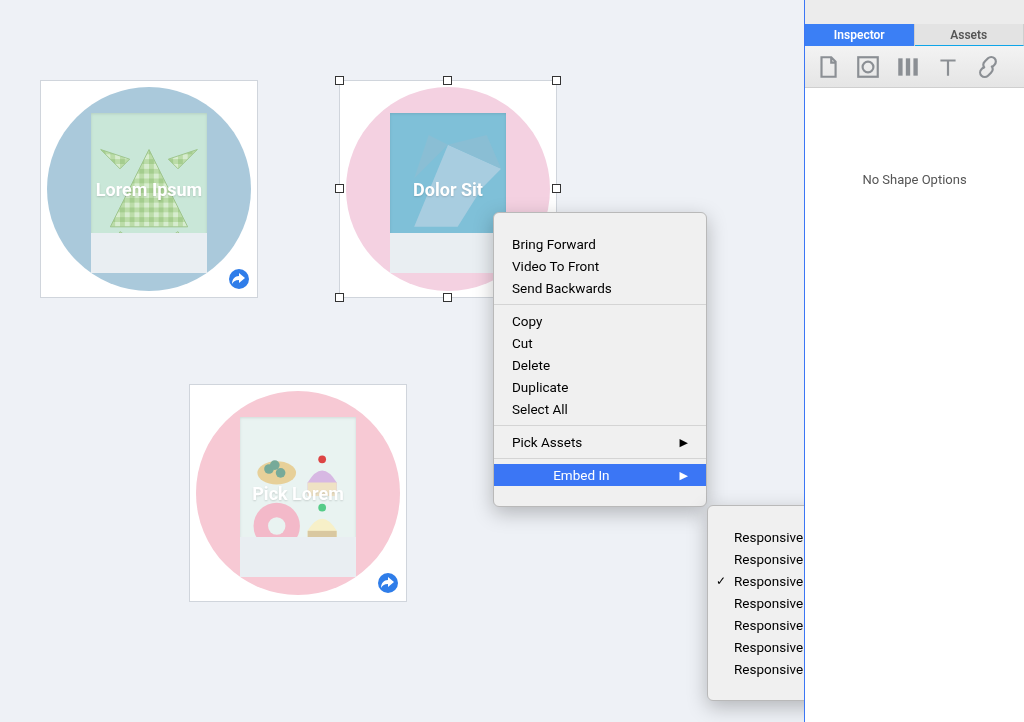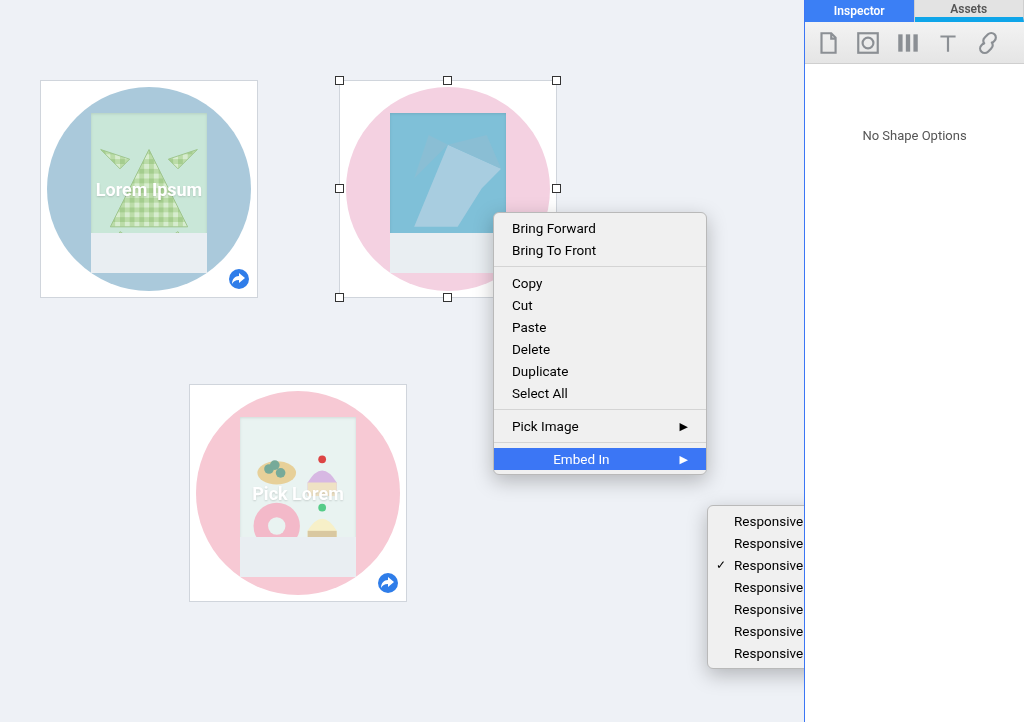--- a/index.html
+++ b/index.html
@@ -53,21 +53,21 @@
     background: #fff; border: 1px solid #333;
   }
 
   
   .ctx-menu {
     position: absolute;
     background: #f0f0f0;
     border: 1px solid #b9b9b9;
     border-radius: 6px;
     box-shadow: 0 6px 20px rgba(0,0,0,0.25);
-    padding: 4px 0;
+    padding: 20px 0;
     font-size: 13.5px;
     color: #000;
   }
   .ctx-item {
     padding: 3px 18px;
     white-space: nowrap;
     display: flex;
     align-items: center;
     justify-content: space-between;
     gap: 40px;
@@ -95,28 +95,29 @@
     position: absolute; right: 0; top: 0; bottom: 0;
     width: 220px;
     border-left: 1px solid #3b76f5;
     background: #ececec;
   }
   .sidebar-tabs {
     display: flex;
     height: 22px;
     font-size: 12px;
     font-weight: 600;
+    margin-top: 24px;
   }
   .sidebar-tab {
     flex: 1;
     display: flex; align-items: center; justify-content: center;
     background: #e3e3e3;
     color: #555;
     border-right: 1px solid #cfcfcf;
-    border-bottom: 5px solid #0ea5e9;
+    border-bottom: 1px solid #0ea5e9;
   }
   .sidebar-tab.active {
     background: #3b7ff5;
     color: #fff;
     border-bottom: none;
   }
   .sidebar-toolbar {
     display: flex;
     gap: 14px;
     padding: 6px 10px;
@@ -127,21 +128,21 @@
   }
   .sidebar-toolbar .ticon { width: 26px; height: 26px; color: #8b8f94; }
   .sidebar-body {
     background: #ffffff;
     height: calc(100% - 64px);
     display: flex;
     align-items: flex-start;
     justify-content: center;
   }
   .no-opts {
-    margin-top: 64px;
+    margin-top: 84px;
     font-size: 13px;
     color: #555;
   }
 
 </style>
 </head>
 <body>
 
 <div class="card" style="left:40px; top:80px;">
   <div class="circle-bg" style="background:#aac9db"></div>
@@ -175,20 +176,21 @@
 <div class="card" style="left:339px; top:80px;">
   <div class="circle-bg" style="background:#f4d1e1"></div>
   <div class="paper-sheet" style="background:#7fc0d8;">
     <svg width="100%" height="100%" viewBox="0 0 120 150">
       <polygon points="25,110 60,25 115,50 95,70 70,110" fill="#a8cde0"></polygon>
       <polygon points="60,25 100,15 115,50" fill="#8abed4"></polygon>
       <polygon points="60,25 40,15 25,60" fill="#8abed4"></polygon>
     </svg>
   </div>
   <div class="paper-lower"></div>
+  <div class="caption">Dolor Sit</div>
 
   <div class="sel-handle" style="left:-5px; top:-5px;"></div>
   <div class="sel-handle" style="left:calc(50% - 5px); top:-5px;"></div>
   <div class="sel-handle" style="right:-5px; top:-5px;"></div>
   <div class="sel-handle" style="left:-5px; top:calc(50% - 5px);"></div>
   <div class="sel-handle" style="right:-5px; top:calc(50% - 5px);"></div>
   <div class="sel-handle" style="left:-5px; bottom:-5px;"></div>
   <div class="sel-handle" style="left:calc(50% - 5px); bottom:-5px;"></div>
   <div class="sel-handle" style="right:-5px; bottom:-5px;"></div>
 </div>
@@ -221,44 +223,44 @@
         <path fill="#fff" d="M7 0l6 5-6 5V7C3 7 1 9 0 11c0-5 3-8 7-8V0z"></path>
       </svg>
   </div>
 </div>
 
 <div class="ctx-menu" style="left:493px; top:212px; width:214px;">
   <div class="ctx-item">
       <span>Bring Forward</span>
     </div>
   <div class="ctx-item">
-      <span>Bring To Front</span>
+      <span>Video To Front</span>
+    </div>
+  <div class="ctx-item">
+      <span>Send Backwards</span>
     </div>
   <div class="ctx-sep"></div>
   <div class="ctx-item">
       <span>Copy</span>
     </div>
   <div class="ctx-item">
       <span>Cut</span>
     </div>
   <div class="ctx-item">
-      <span>Paste</span>
-    </div>
-  <div class="ctx-item">
       <span>Delete</span>
     </div>
   <div class="ctx-item">
       <span>Duplicate</span>
     </div>
   <div class="ctx-item">
       <span>Select All</span>
     </div>
   <div class="ctx-sep"></div>
   <div class="ctx-item">
-    <span>Pick Image</span>
+    <span>Pick Assets</span>
     <span class="ctx-arrow">▶</span>
   </div>
   <div class="ctx-sep"></div>
   <div class="ctx-item highlight">
     <span>Embed In</span>
     <span class="ctx-arrow">▶</span>
   </div>
 </div>
 
 <div class="ctx-menu submenu" style="left:707px; top:505px; width:238px;">

